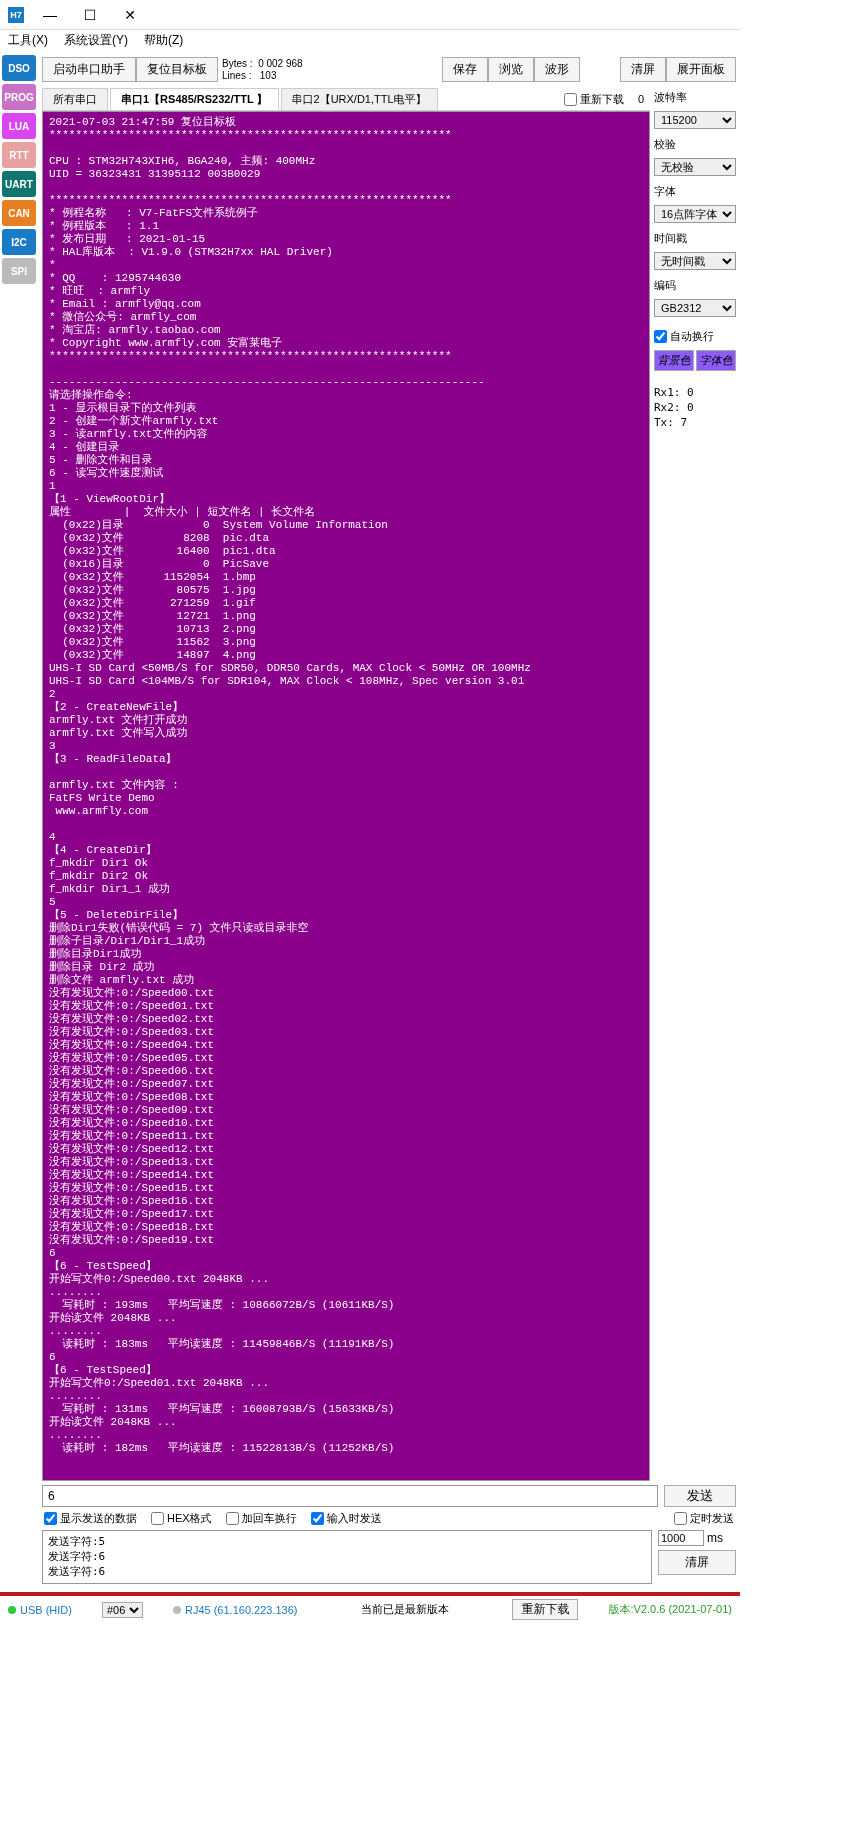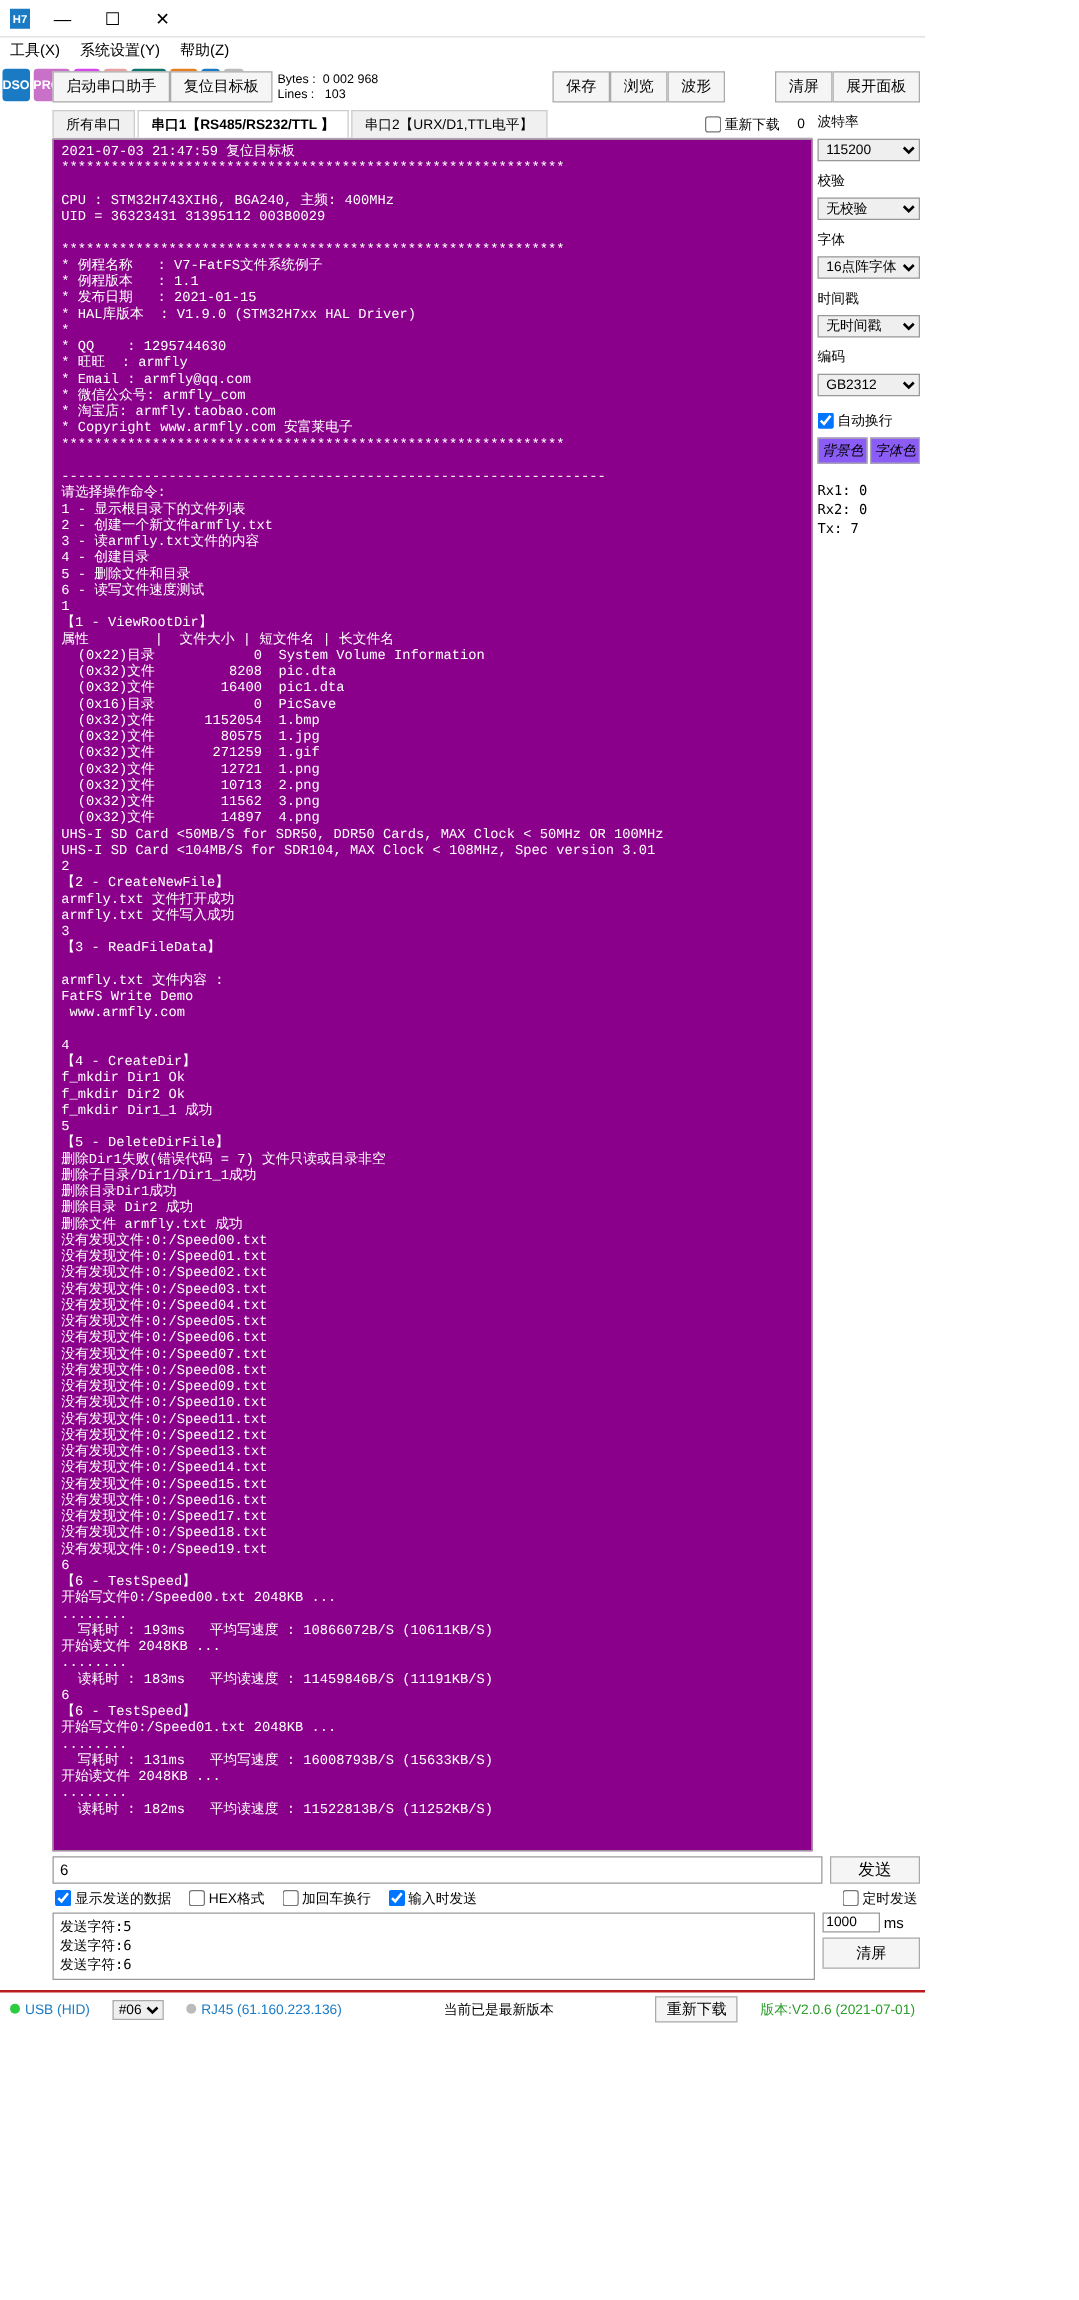--- a/index.html
+++ b/index.html
@@ -5,21 +5,21 @@
 * { box-sizing: border-box; margin: 0; padding: 0; }
 body { font-family: "Microsoft YaHei", Arial, sans-serif; font-size: 12px; background: #fff; width: 740px; }
 .titlebar { display: flex; align-items: center; height: 30px; padding: 0 8px; border-bottom: 1px solid #ddd; }
 .titlebar-icon { width: 16px; height: 16px; background: #1a7bc4; color: #fff; font-size: 9px; font-weight: bold; display: flex; align-items: center; justify-content: center; margin-right: 6px; }
 .titlebar-title { flex: 1; font-size: 12px; }
 .winbtns { display: flex; }
 .winbtn { width: 40px; height: 28px; display: flex; align-items: center; justify-content: center; font-size: 14px; cursor: pointer; }
 .menubar { display: flex; padding: 2px 8px; font-size: 12px; gap: 16px; }
 .menubar span { cursor: pointer; }
 .main { display: flex; }
-.sidebar { width: 38px; padding: 4px 2px; display: flex; flex-direction: row; gap: 3px; }
+.sidebar { width: 38px; padding: 4px 2px; display: flex; flex-direction: column; gap: 3px; }
 .sbtn { width: 34px; height: 26px; border-radius: 3px; color: #fff; font-size: 10px; font-weight: bold; display: flex; align-items: center; justify-content: center; cursor: pointer; }
 .content { flex: 1; padding: 4px; display: flex; flex-direction: column; }
 .toolbar { display: flex; align-items: center; gap: 0; padding: 2px 0 6px 0; }
 .btn { padding: 3px 10px; border: 1px solid #aaa; background: #f5f5f5; font-size: 12px; cursor: pointer; }
 .stats { font-size: 10px; line-height: 12px; margin-left: 4px; }
 .spacer { flex: 1; }
 .tabs { display: flex; align-items: center; border-bottom: 1px solid #ccc; font-size: 11px; }
 .tab { padding: 3px 10px; border: 1px solid #ccc; border-bottom: none; margin-right: 2px; background: #f0f0f0; cursor: pointer; }
 .tab.active { background: #fff; font-weight: bold; }
 .pause { margin-left: auto; margin-right: 8px; display: flex; align-items: center; gap: 3px; }
@@ -38,21 +38,21 @@
 .sendrow { display: flex; gap: 6px; align-items: stretch; }
 .sendinput { flex: 1; border: 1px solid #999; padding: 3px 5px; font-size: 12px; }
 .sendbtn { width: 72px; border: 1px solid #aaa; background: #f5f5f5; cursor: pointer; }
 .optrow { display: flex; gap: 14px; padding: 4px 2px; align-items: center; font-size: 11px; }
 .optrow label { display: flex; align-items: center; gap: 3px; }
 .logrow { display: flex; gap: 6px; align-items: stretch; }
 .logbox { flex: 1; border: 1px solid #999; padding: 3px 5px; font-size: 11px; height: 54px; font-family: Consolas, monospace; white-space: pre; }
 .logright { width: 78px; display: flex; flex-direction: column; gap: 4px; }
 .msrow { display: flex; align-items: center; gap: 3px; }
 .msinput { width: 46px; border: 1px solid #999; padding: 1px 2px; font-size: 11px; }
-.statusbar { display: flex; align-items: center; border-top: 2px solid #b91c1c; padding: 3px 8px; font-size: 11px; gap: 18px; }
+.statusbar { display: flex; align-items: center; border-top: 4px solid #b91c1c; padding: 3px 8px; font-size: 11px; gap: 30px; }
 .dot { width: 8px; height: 8px; border-radius: 50%; display: inline-block; margin-right: 4px; }
 .green { background: #2ecc40; }
 .gray { background: #bbb; }
 .blue { color: #1a7bc4; }
 .status-center { flex: 1; text-align: center; }
 .status-ver { color: #2a9d2a; }
 </style>
 </head>
 <body>
 

